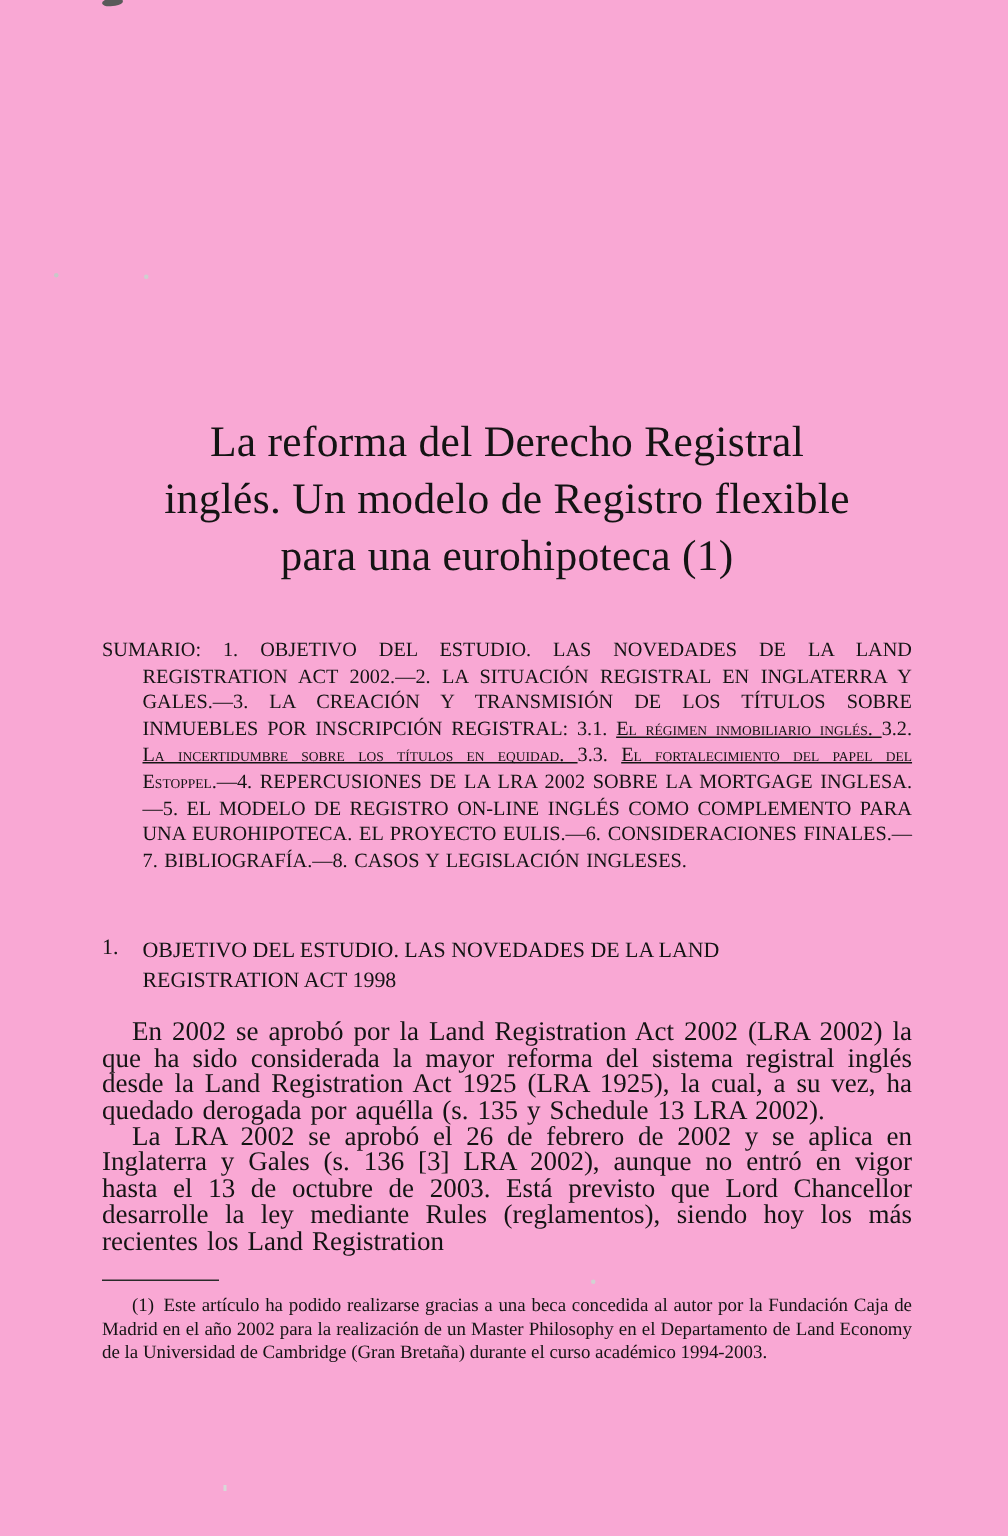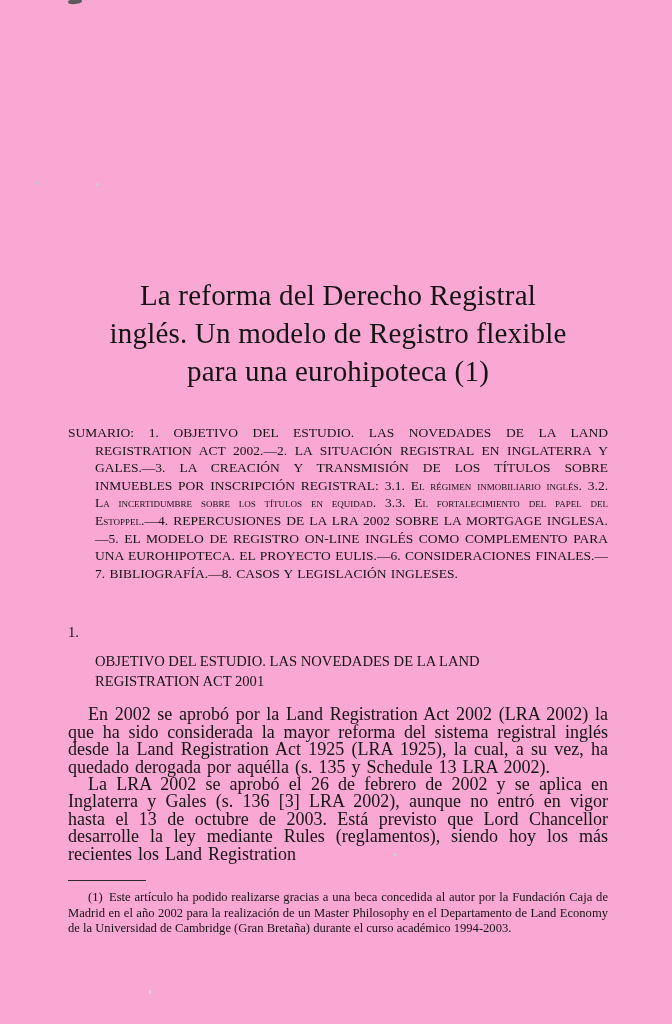--- a/index.html
+++ b/index.html
@@ -29,21 +29,21 @@
     font-size: 13.5px;
     line-height: 17.6px;
     text-align: justify;
     padding-left: 27px;
     text-indent: -27px;
     word-spacing: 1px;
   }
 
   .heading { margin-top: 42px; display: flex; font-size: 14.6px; }
   .heading .num { width: 27px; flex: none; }
-  .heading .htext { line-height: 20px; margin-top: 27px; }
+  .heading .htext { line-height: 20px; }
 
   .body-block { margin-top: 15px; }
   .para {
     margin: 0;
     font-size: 18px;
     line-height: 17.4px;
     text-align: justify;
     text-indent: 20px;
     word-spacing: 1.5px;
   }
@@ -51,21 +51,21 @@
   .fnrule { margin-top: 17px; width: 78px; height: 0; border-top: 1.6px solid #2a2a2a; }
   .footnote {
     margin-top: 9px;
     font-size: 12.6px;
     line-height: 15.6px;
     text-align: justify;
     text-indent: 20px;
   }
 
   .i   { }
-  .sc  { font-variant: small-caps; }
+  .sc  { font-variant: small-caps; text-decoration: underline; }
   .isc { font-variant: small-caps; }
 </style>
 </head>
 <body>
 
 <div class="page">
 
   <span class="artifact smudge-top"></span>
   <span class="artifact dot-a"></span>
   <span class="artifact dot-b"></span>
@@ -75,21 +75,21 @@
   <div class="title">
     <div>La reforma del Derecho Registral</div>
     <div>inglés. Un modelo de Registro flexible</div>
     <div>para una eurohipoteca (1)</div>
   </div>
 
   <p class="sumario"><span class="i">SUMARIO: </span><span>1. OBJETIVO DEL ESTUDIO. LAS NOVEDADES DE LA </span><span class="i">LAND REGISTRATION ACT 2002</span><span>.—2. LA SITUACIÓN REGISTRAL EN INGLATERRA Y GALES.—3. LA CREACIÓN Y TRANSMISIÓN DE LOS TÍTULOS SOBRE INMUEBLES POR INSCRIPCIÓN REGISTRAL: 3.1. </span><span class="sc">El régimen inmobiliario inglés. </span><span>3.2. </span><span class="sc">La incertidumbre sobre los títulos en equidad. </span><span>3.3. </span><span class="sc">El fortalecimiento del papel del </span><span class="isc">Estoppel.</span><span>—4. REPERCUSIONES DE LA LRA 2002 SOBRE LA </span><span class="i">MORTGAGE</span><span> INGLESA.—5. EL MODELO DE REGISTRO </span><span class="i">ON-LINE</span><span> INGLÉS COMO COMPLEMENTO PARA UNA EUROHIPOTECA. EL PROYECTO EULIS.—6. CONSIDERACIONES FINALES.—7. BIBLIOGRAFÍA.—8. CASOS Y LEGISLACIÓN INGLESES.</span></p>
 
   <div class="heading">
     <span class="num">1.</span>
-    <span class="htext"><span>OBJETIVO DEL ESTUDIO. LAS NOVEDADES DE LA </span><span class="i">LAND</span><br><span class="i">REGISTRATION ACT 2001</span></span>
+    <span class="htext"><span>OBJETIVO DEL ESTUDIO. LAS NOVEDADES DE LA </span><span class="i">LAND</span><br><span class="i">REGISTRATION ACT 1998</span></span>
   </div>
 
   <div class="body-block">
     <p class="para"><span>En 2002 se aprobó por la </span><span class="i">Land Registration Act 2002</span><span> (LRA 2002) la que ha sido considerada la mayor reforma del sistema registral inglés desde la </span><span class="i">Land Registration Act 1925</span><span> (LRA 1925), la cual, a su vez, ha quedado derogada por aquélla (s. 135 y </span><span class="i">Schedule</span><span> 13 LRA 2002).</span></p>
     <p class="para"><span>La LRA 2002 se aprobó el 26 de febrero de 2002 y se aplica en Inglaterra y Gales (s. 136 [3] LRA 2002), aunque no entró en vigor hasta el 13 de octubre de 2003. Está previsto que </span><span class="i">Lord Chancellor</span><span> desarrolle la ley mediante </span><span class="i">Rules</span><span> (reglamentos), siendo hoy los más recientes los </span><span class="i">Land Registration</span></p>
   </div>
 
   <div class="fnrule"></div>
 
   <p class="footnote"><span>(1) Este artículo ha podido realizarse gracias a una beca concedida al autor por la Fundación Caja de Madrid en el año 2002 para la realización de un </span><span class="i">Master Philosophy</span><span> en el Departamento de </span><span class="i">Land Economy</span><span> de la Universidad de Cambridge (Gran Bretaña) durante el curso académico 1994-2003.</span></p>

